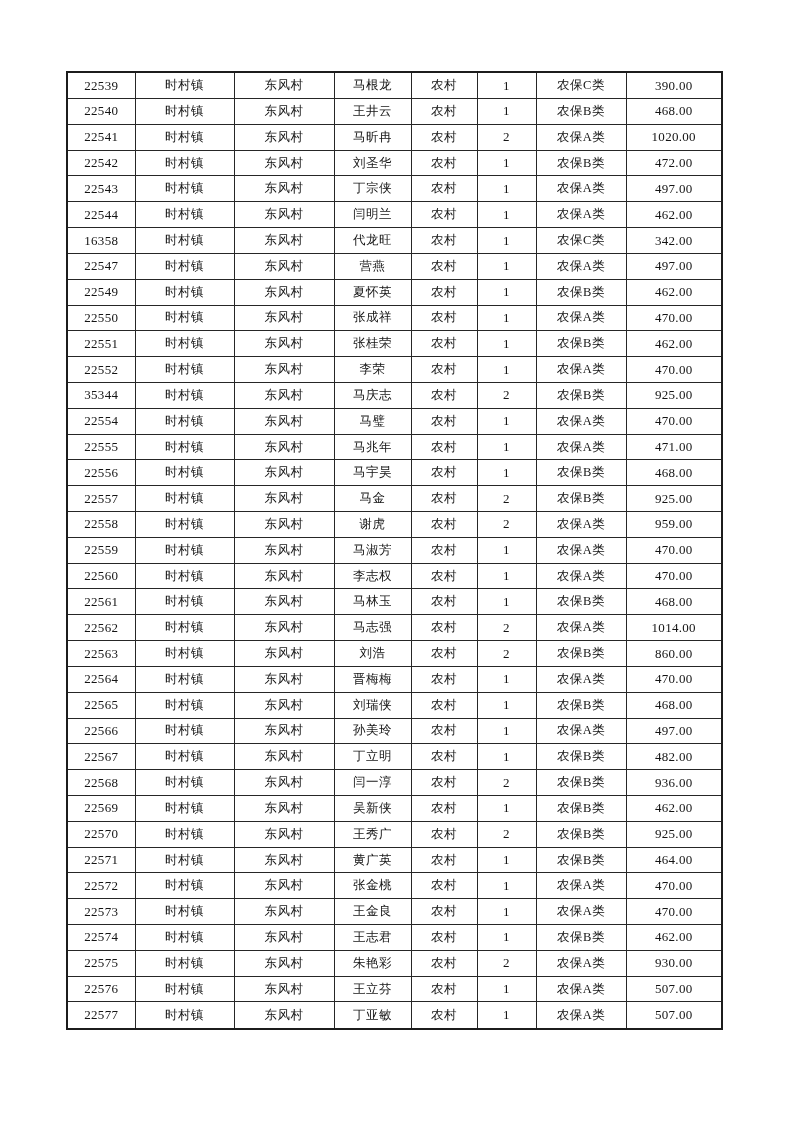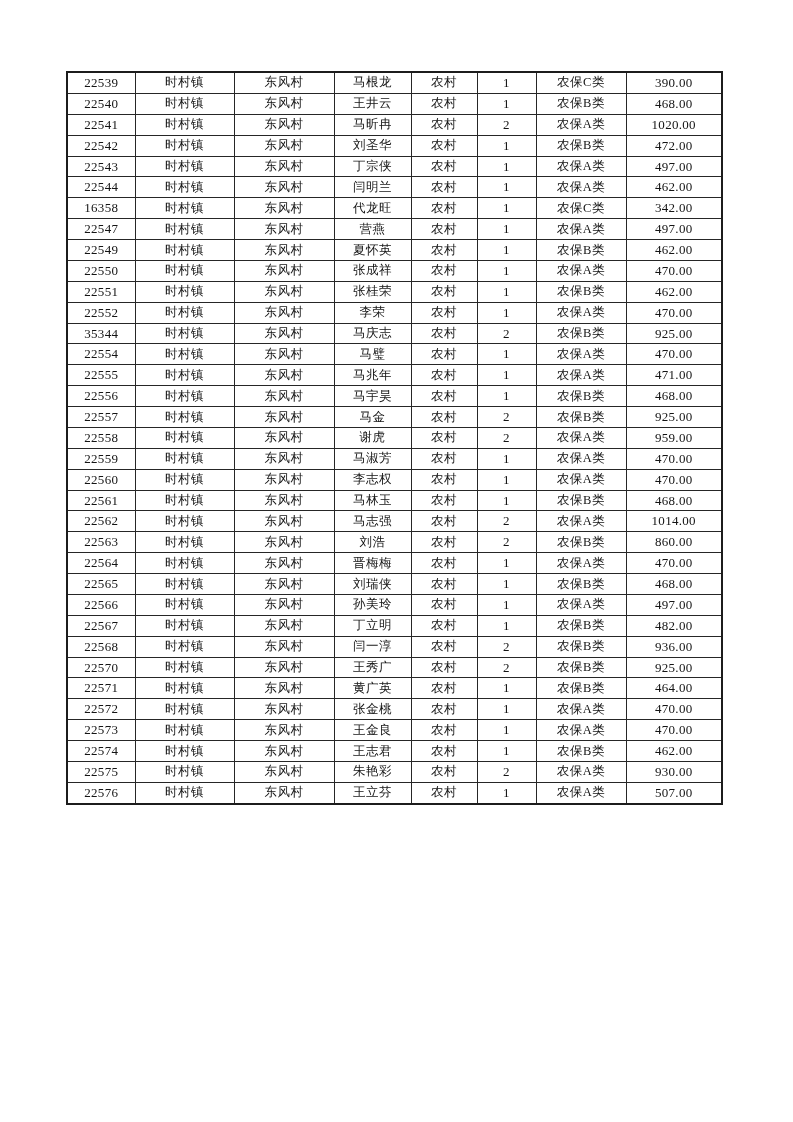--- a/index.html
+++ b/index.html
@@ -13,21 +13,21 @@
     height: 1122px;
     background: #ffffff;
     font-family: "Liberation Serif", "DejaVu Serif", serif;
     overflow: hidden;
   }
   .data-table {
     position: absolute;
     left: 66px;
     top: 71px;
     width: 655px;
-    height: 734px;
+    height: 959px;
     border-collapse: collapse;
     table-layout: fixed;
     border: 2px solid #1c1c1c;
   }
   .data-table td {
     border: 1px solid #262626;
     text-align: center;
     vertical-align: middle;
     font-size: 12.5px;
     color: #141414;
@@ -333,20 +333,30 @@
           <td class="col-serial">22568</td>
           <td class="col-town">时村镇</td>
           <td class="col-village">东风村</td>
           <td class="col-name">闫一淳</td>
           <td class="col-residence">农村</td>
           <td class="col-count">2</td>
           <td class="col-category">农保B类</td>
           <td class="col-amount">936.00</td>
         </tr>
         <tr>
+          <td class="col-serial">22569</td>
+          <td class="col-town">时村镇</td>
+          <td class="col-village">东风村</td>
+          <td class="col-name">吴新侠</td>
+          <td class="col-residence">农村</td>
+          <td class="col-count">1</td>
+          <td class="col-category">农保B类</td>
+          <td class="col-amount">462.00</td>
+        </tr>
+        <tr>
           <td class="col-serial">22570</td>
           <td class="col-town">时村镇</td>
           <td class="col-village">东风村</td>
           <td class="col-name">王秀广</td>
           <td class="col-residence">农村</td>
           <td class="col-count">2</td>
           <td class="col-category">农保B类</td>
           <td class="col-amount">925.00</td>
         </tr>
         <tr>
@@ -397,20 +407,30 @@
           <td class="col-residence">农村</td>
           <td class="col-count">2</td>
           <td class="col-category">农保A类</td>
           <td class="col-amount">930.00</td>
         </tr>
         <tr>
           <td class="col-serial">22576</td>
           <td class="col-town">时村镇</td>
           <td class="col-village">东风村</td>
           <td class="col-name">王立芬</td>
+          <td class="col-residence">农村</td>
+          <td class="col-count">1</td>
+          <td class="col-category">农保A类</td>
+          <td class="col-amount">507.00</td>
+        </tr>
+        <tr>
+          <td class="col-serial">22577</td>
+          <td class="col-town">时村镇</td>
+          <td class="col-village">东风村</td>
+          <td class="col-name">丁亚敏</td>
           <td class="col-residence">农村</td>
           <td class="col-count">1</td>
           <td class="col-category">农保A类</td>
           <td class="col-amount">507.00</td>
         </tr>
       </tbody>
   </table>
 </div>
 
 </body></html>

